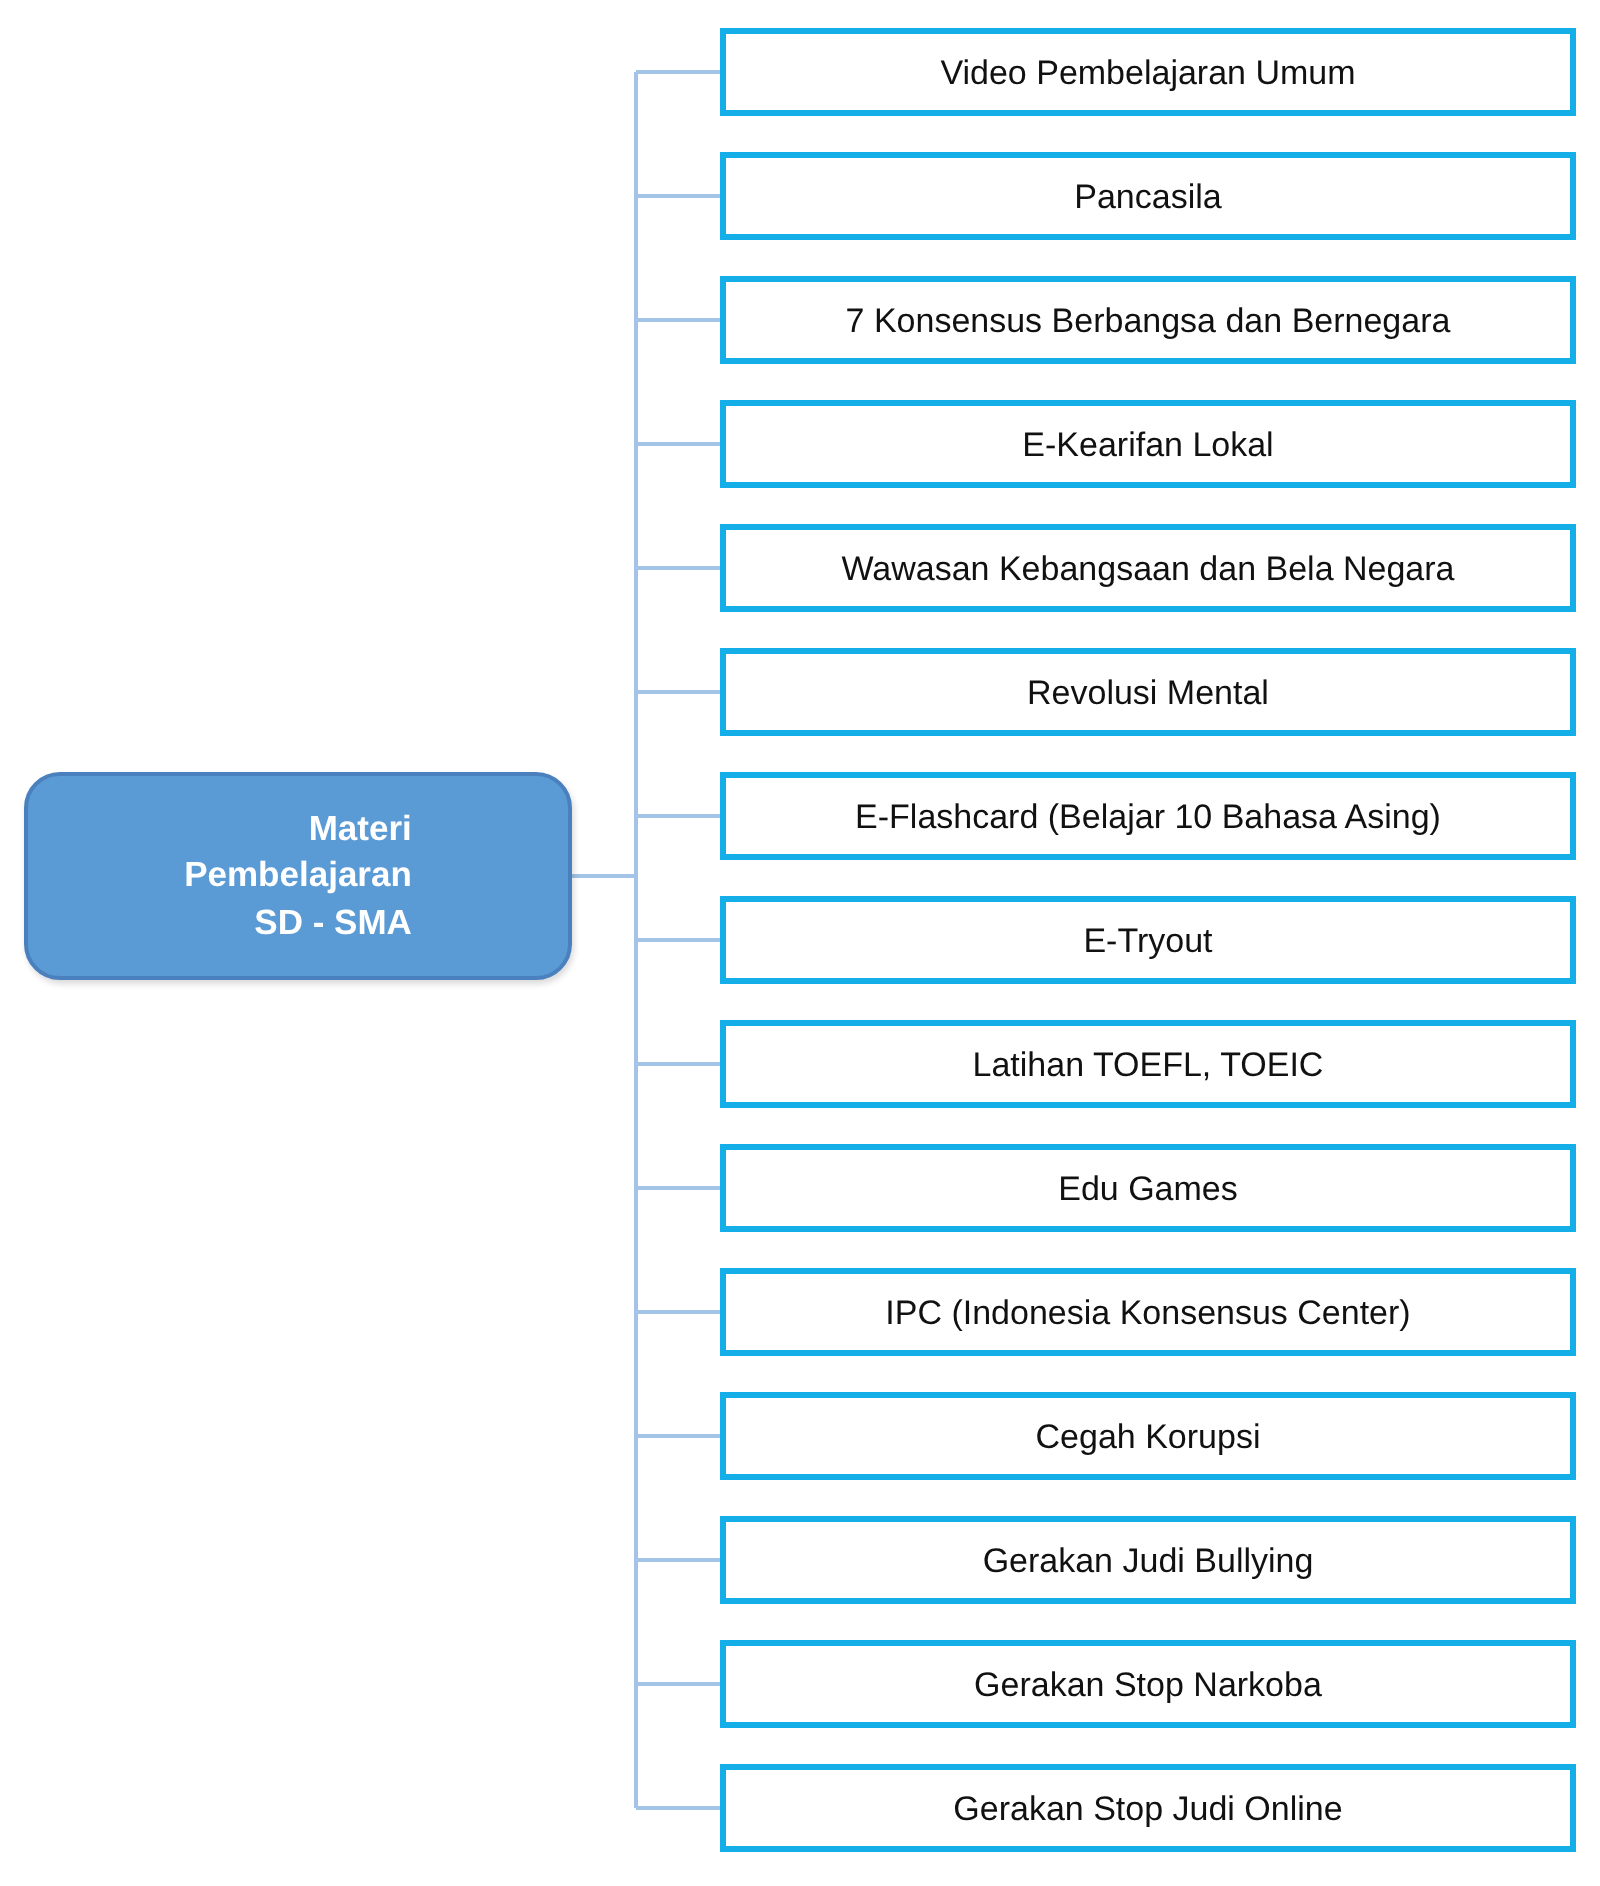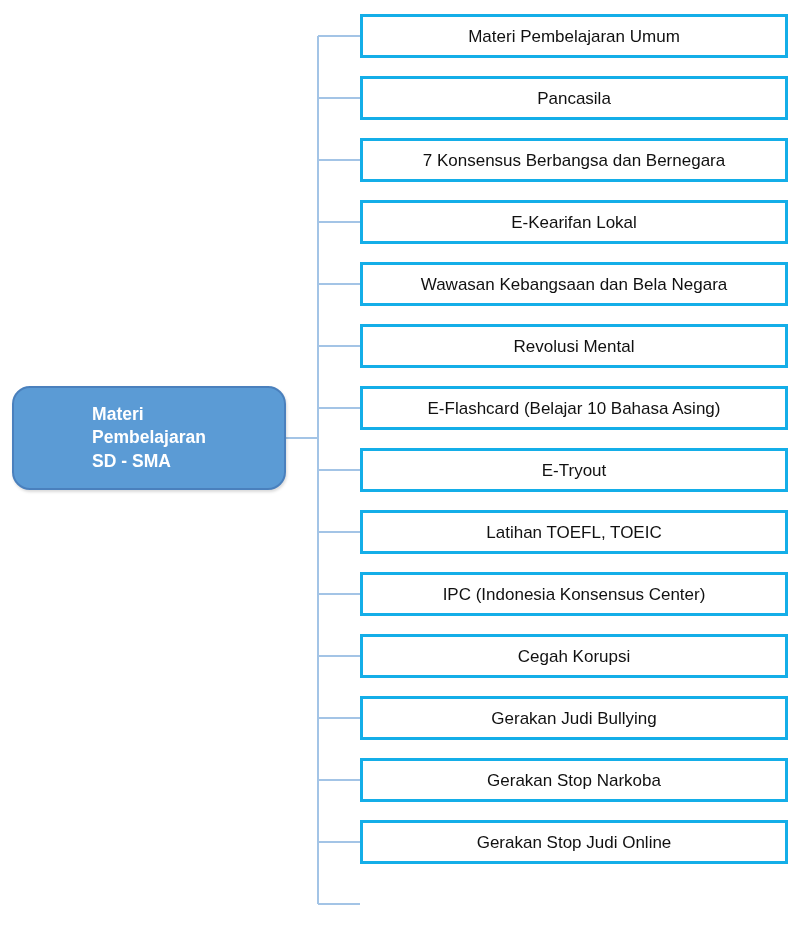--- a/index.html
+++ b/index.html
@@ -36,21 +36,21 @@
     display: flex;
     align-items: center;
     justify-content: center;
     box-shadow: 1px 2px 3px rgba(0,0,0,0.15);
   }
   .root-label {
     color: var(--root-text, #ffffff);
     font-weight: bold;
     font-size: 17.5px;
     line-height: 1.32;
-    text-align: left;
+    text-align: right;
     white-space: pre-line;
   }
   .children {
     position: absolute;
     left: 360px;
     top: 14px;
     width: 428px;
     display: flex;
     flex-direction: column;
     gap: 18px;
@@ -97,21 +97,21 @@
     </svg>
 
   <div class="root-box">
     <span class="root-label">Materi
 Pembelajaran
 SD - SMA</span>
   </div>
 
   <div class="children">
     <div class="child-box">
-      <span class="child-label">Materi Pembelajaran Umum</span>
+      <span class="child-label">Video Pembelajaran Umum</span>
     </div>
 
     <div class="child-box">
       <span class="child-label">Pancasila</span>
     </div>
 
     <div class="child-box">
       <span class="child-label">7 Konsensus Berbangsa dan Bernegara</span>
     </div>
 
@@ -132,20 +132,23 @@
     </div>
 
     <div class="child-box">
       <span class="child-label">E-Tryout</span>
     </div>
 
     <div class="child-box">
       <span class="child-label">Latihan TOEFL, TOEIC</span>
     </div>
 
+    <div class="child-box">
+      <span class="child-label">Edu Games</span>
+    </div>
 
     <div class="child-box">
       <span class="child-label">IPC (Indonesia Konsensus Center)</span>
     </div>
 
     <div class="child-box">
       <span class="child-label">Cegah Korupsi</span>
     </div>
 
     <div class="child-box">

